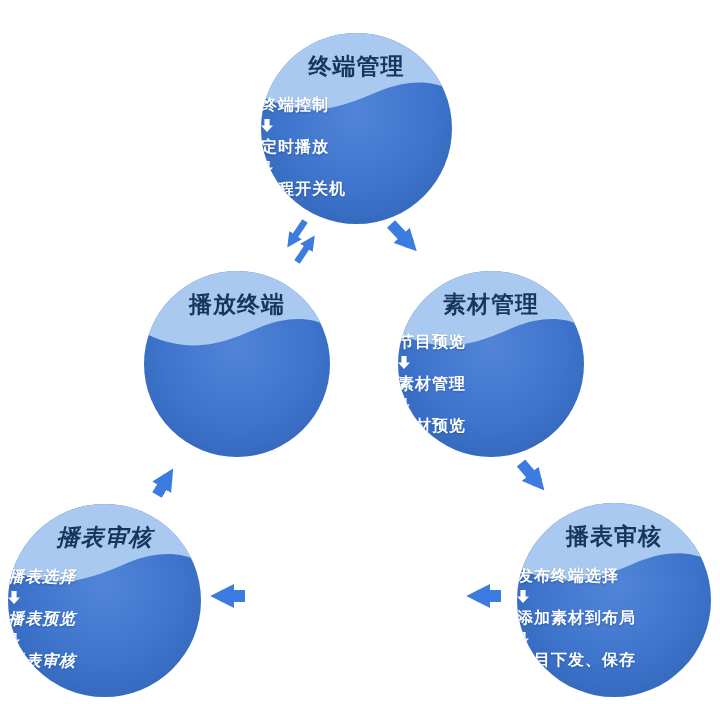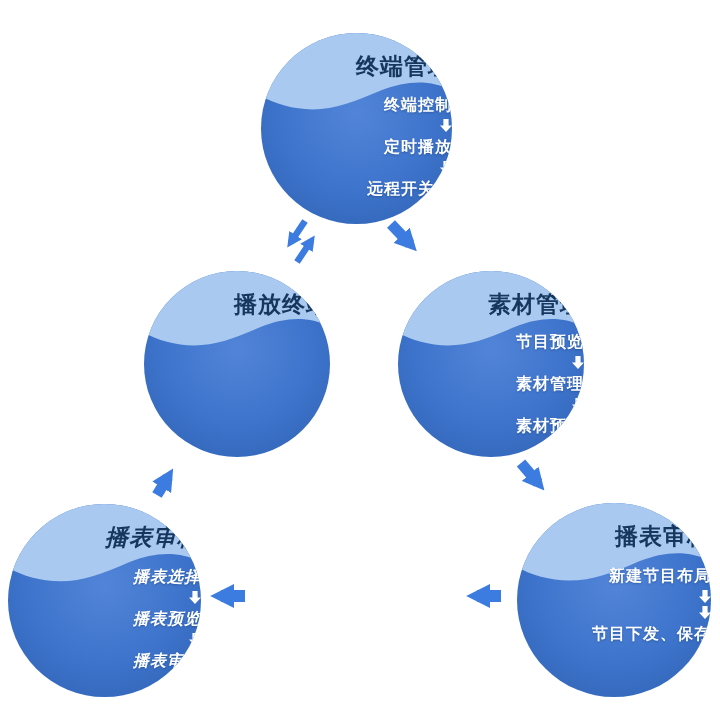--- a/index.html
+++ b/index.html
@@ -29,28 +29,28 @@
     overflow:hidden;
     background:radial-gradient(circle at 50% 42%, var(--body-light) 0%, var(--body-mid) 52%, var(--body-dark) 100%);
   }
   .cap{
     position:absolute;left:0;top:0;width:100%;height:100%;
     display:block;
   }
   .cap path{fill:var(--circle-cap);}
   .title{
     position:absolute;left:0;top:9.5%;width:100%;
-    text-align:right;
+    text-align:center;
     font-size:23px;font-weight:bold;
     color:var(--title-text);
     letter-spacing:1px;
   }
   .items{
     position:absolute;left:0;top:31.5%;width:100%;
-    display:flex;flex-direction:column;align-items:flex-end;
+    display:flex;flex-direction:column;align-items:flex-start;
     gap:3px;
   }
   .circle.two .items{top:37%;}
   .item{
     color:var(--item-text);
     font-size:16px;font-weight:bold;
     line-height:23px;
     letter-spacing:1px;
     text-shadow:0 1px 2px rgba(10,40,90,.35);
     white-space:nowrap;
@@ -143,24 +143,25 @@
       </div>
   </div>
 
 
   <div class="circle" style="left:517px;top:503px;width:194px;height:194px;">
     <svg class="cap" viewBox="0 0 100 100" preserveAspectRatio="none">
       <path d="M0 0 H100 V30 C88 24 76 25 63 30 C49 36 39 40 27 40 C17 40 7 37 0 33 Z"></path>
     </svg>
     <div class="title">播表审核</div>
     <div class="items">
-        <div class="item">新建节目布局</div>
+        <div class="item">发布终端选择</div>
         <svg class="sep" width="12" height="13" viewBox="0 0 12 13">
           <path d="M6,13 L0,6.5 H3.4 V0 H8.6 V6.5 H12 Z" fill="#ffffff"></path>
         </svg>
+        <div class="item">添加素材到布局</div>
         <svg class="sep" width="12" height="13" viewBox="0 0 12 13">
           <path d="M6,13 L0,6.5 H3.4 V0 H8.6 V6.5 H12 Z" fill="#ffffff"></path>
         </svg>
         <div class="item">节目下发、保存</div>
       </div>
   </div>
 
 </div>
 
 </body></html>

